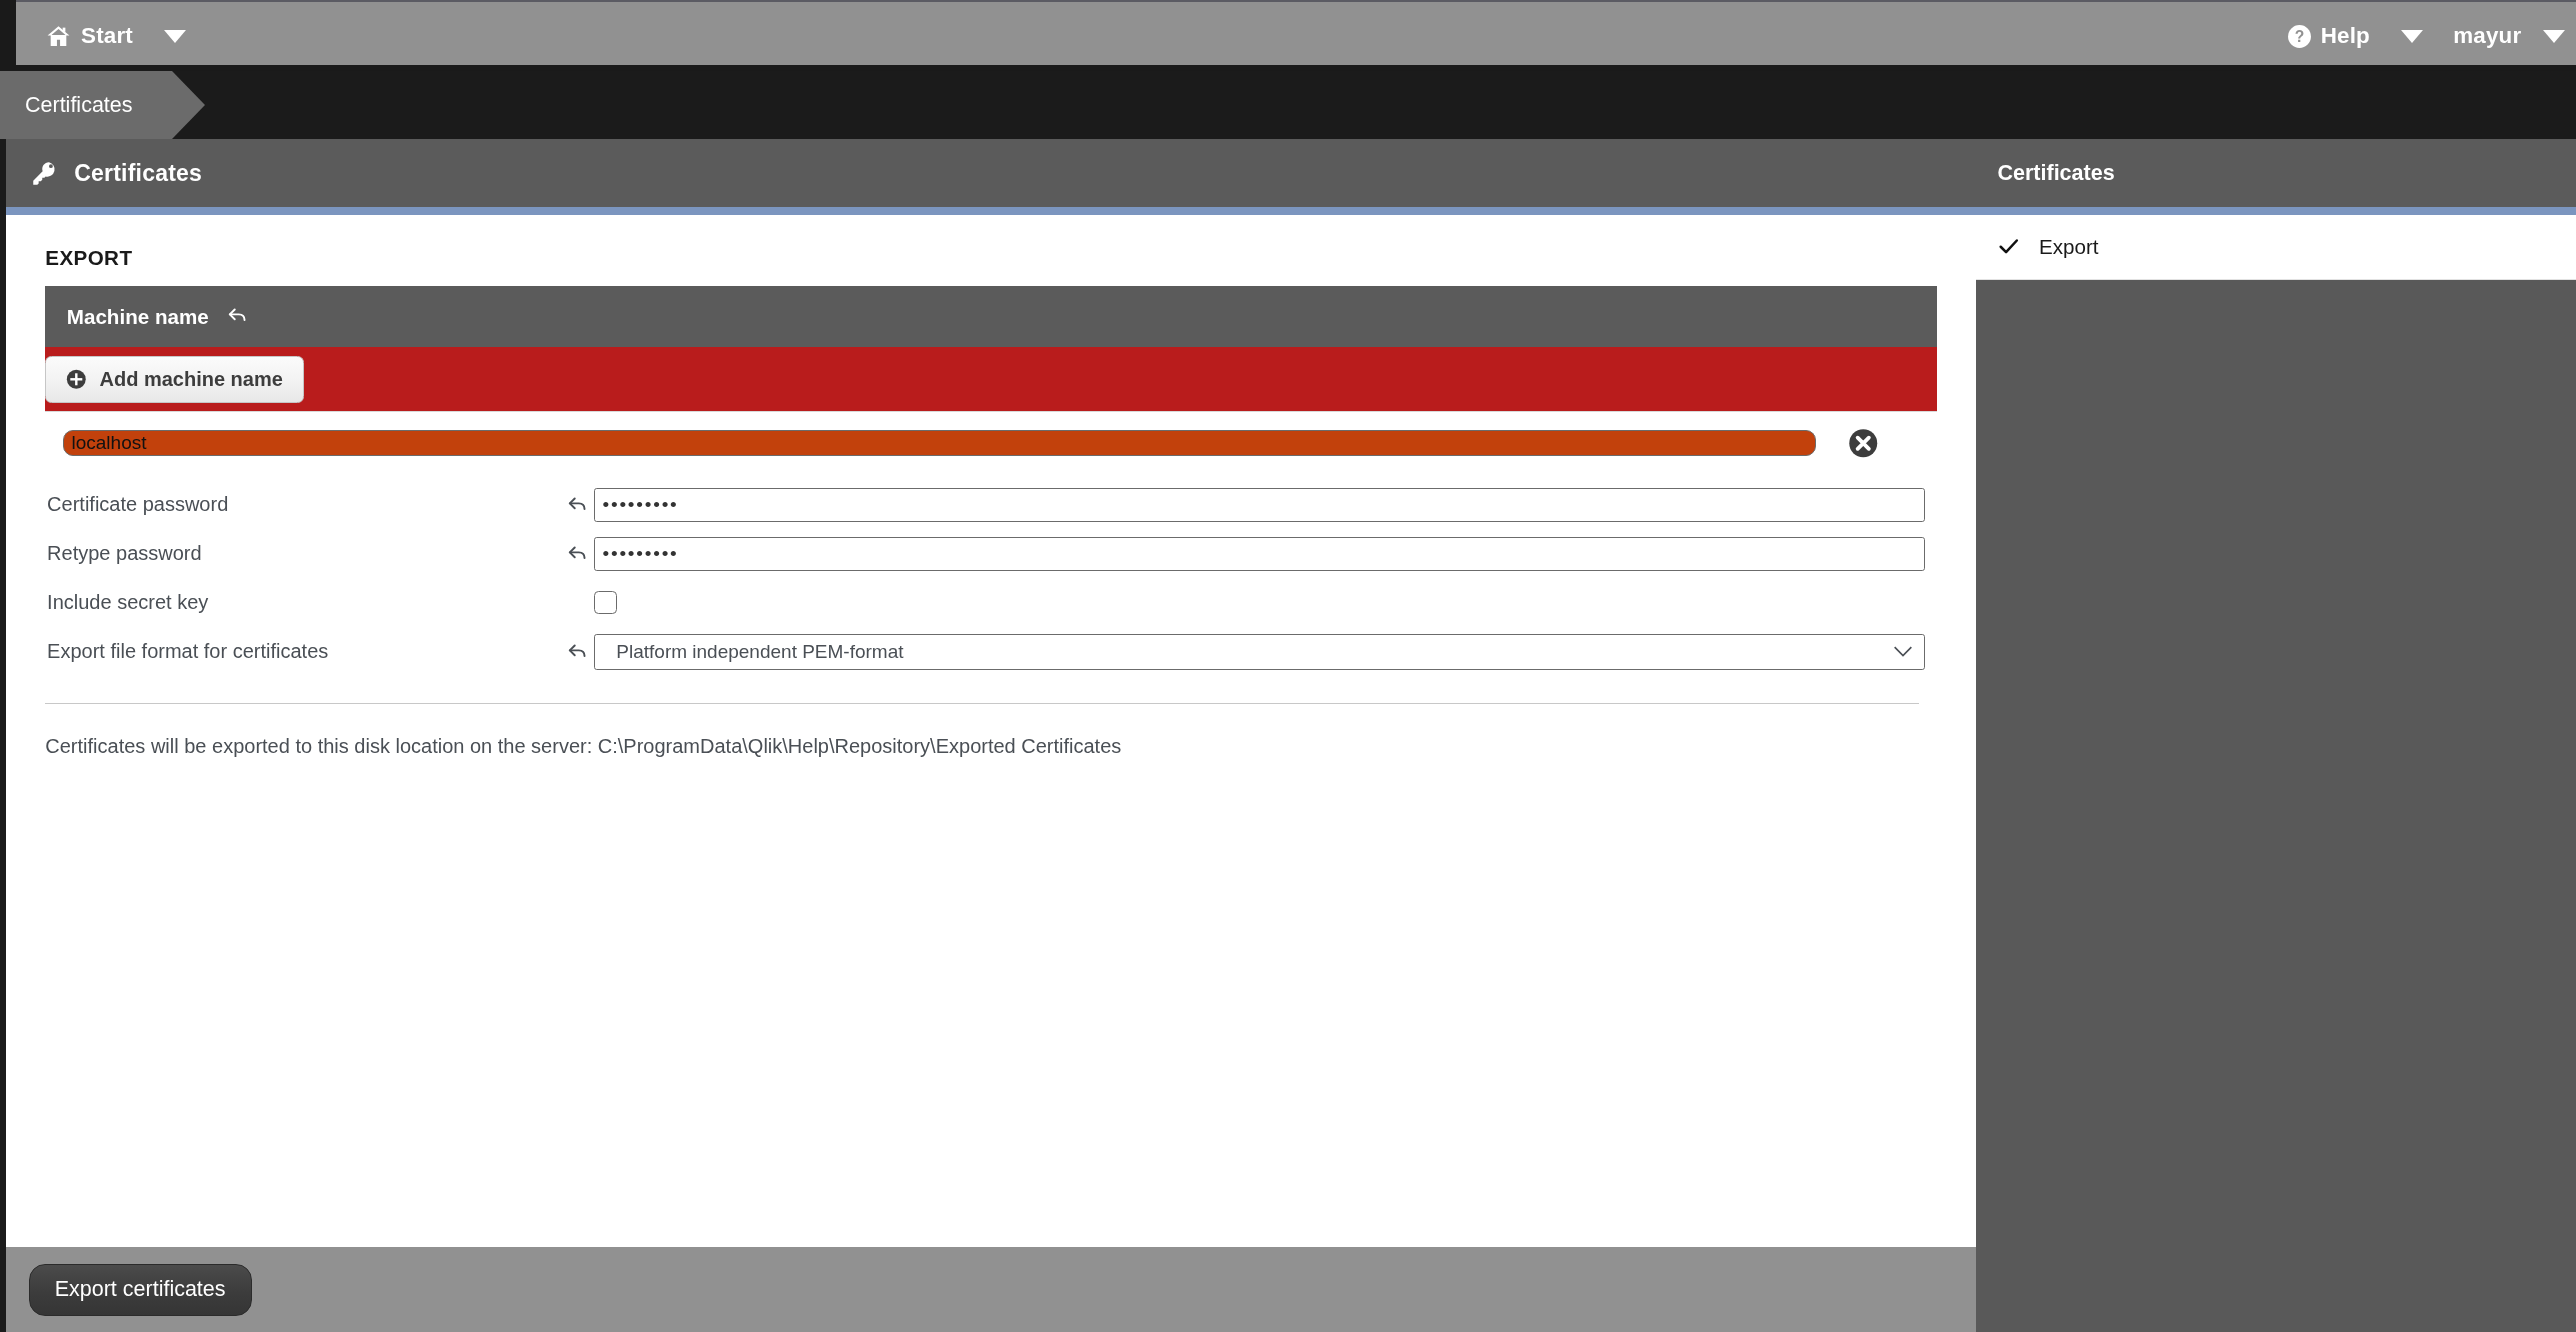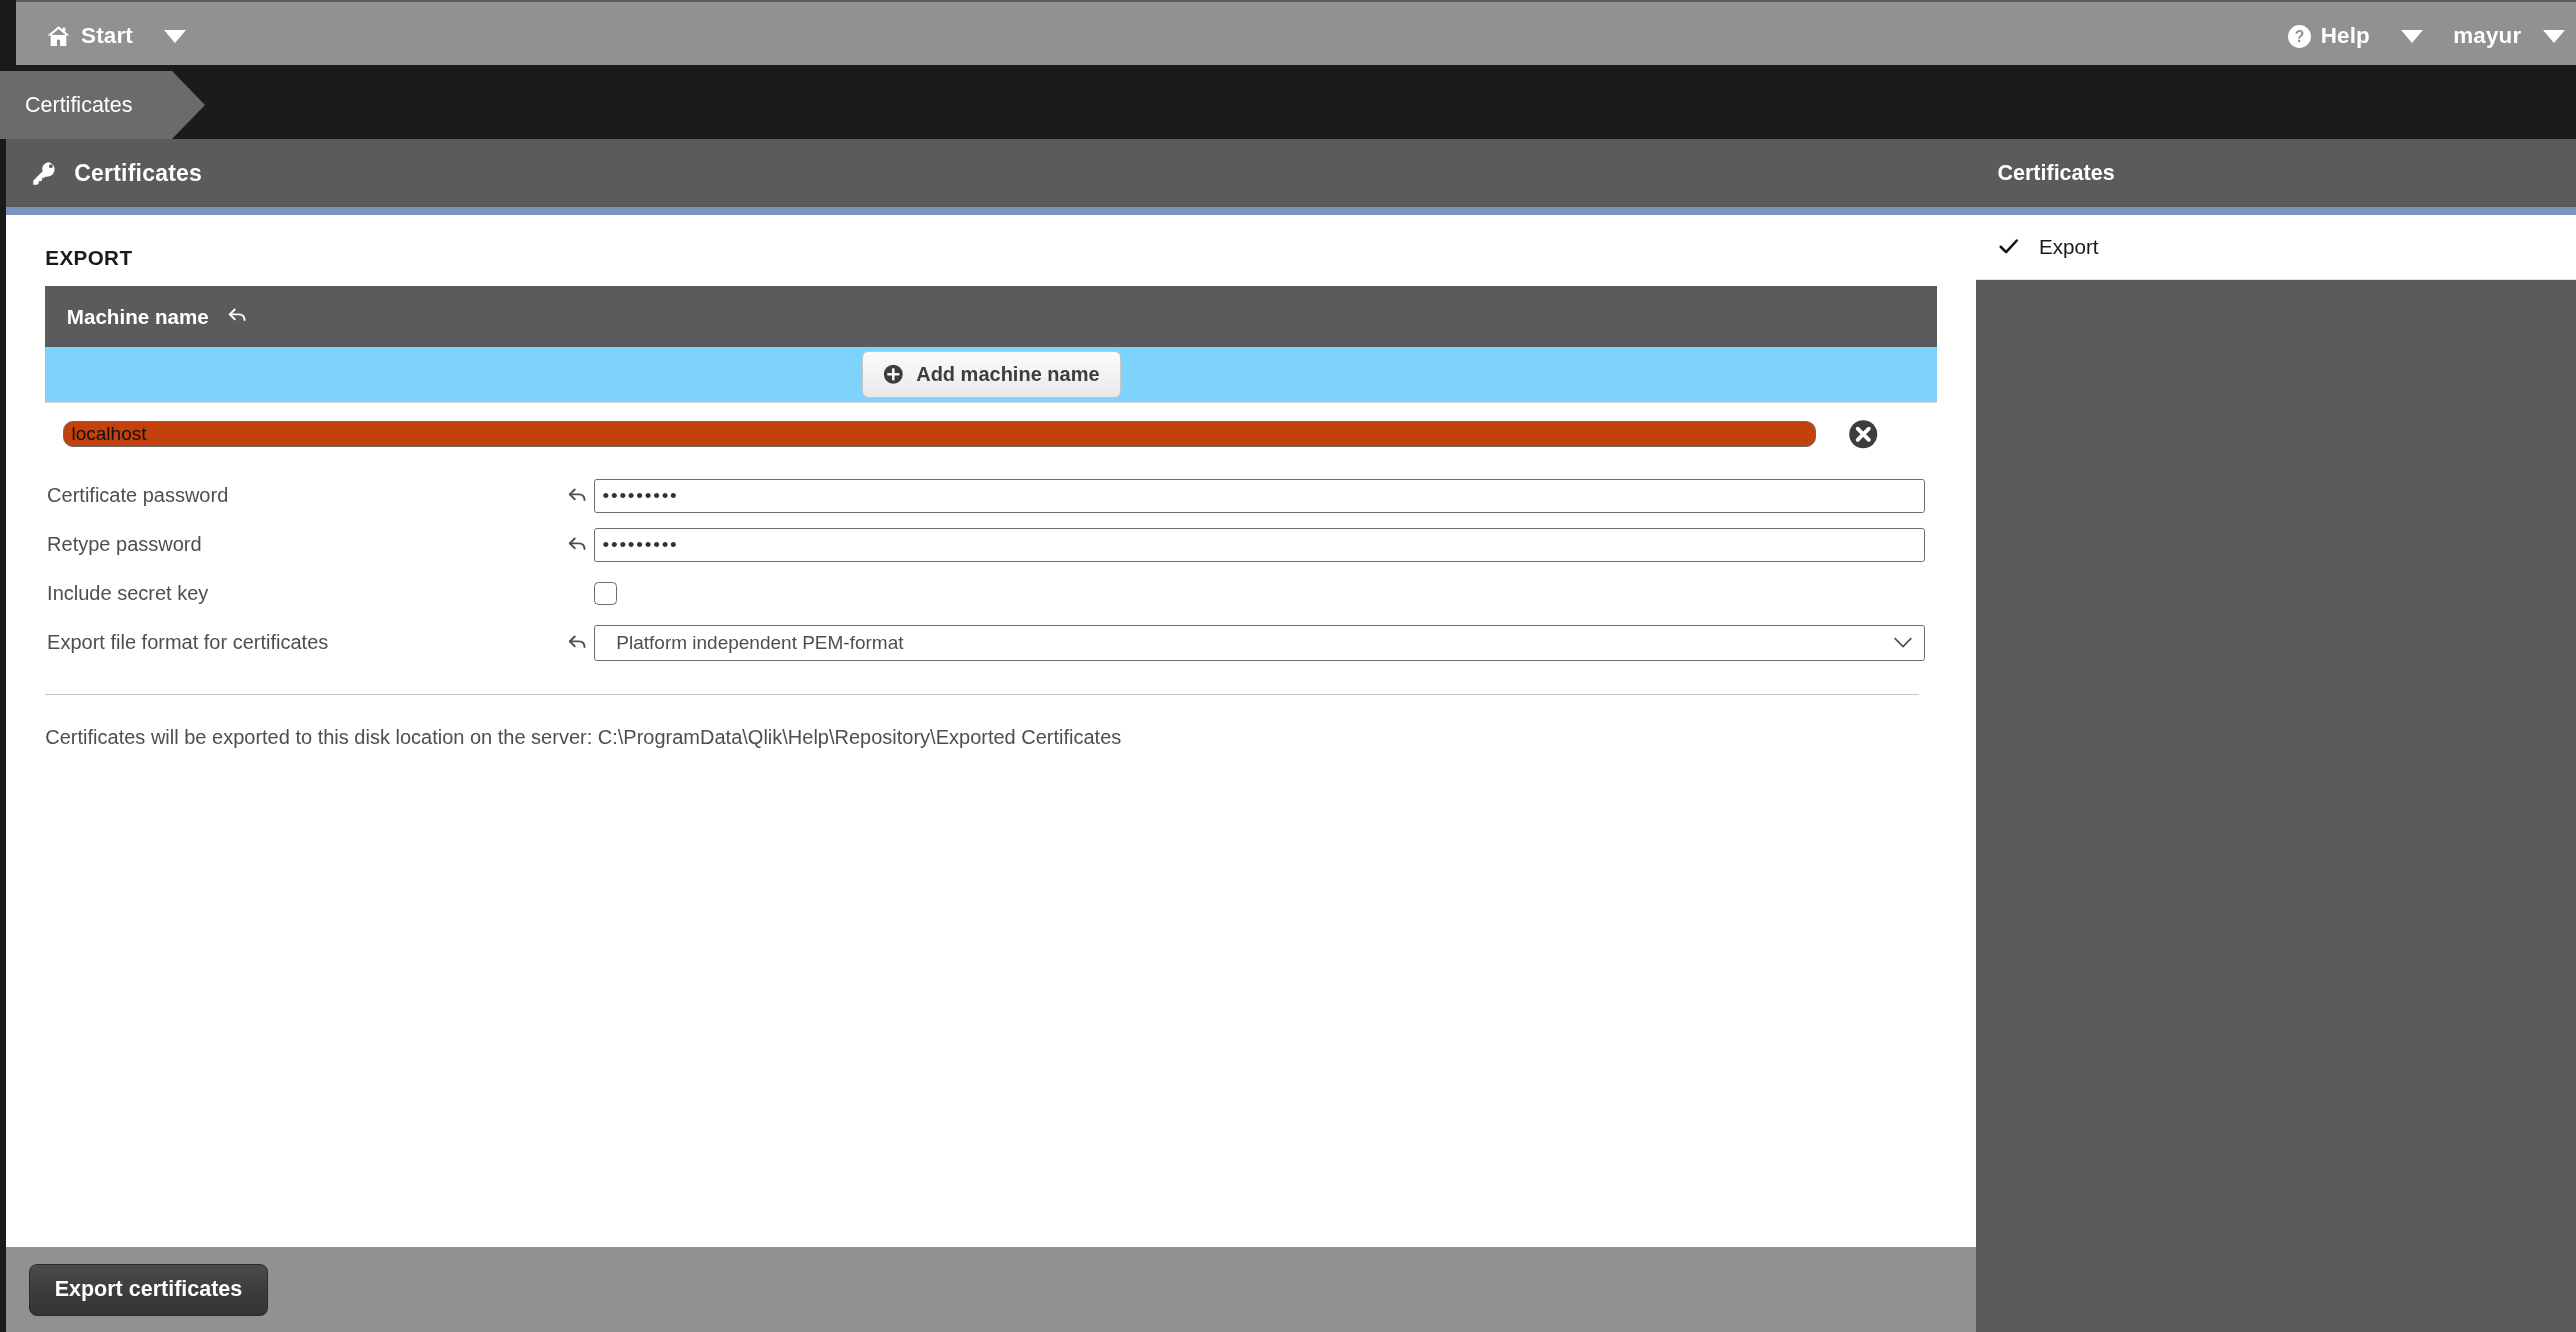--- a/index.html
+++ b/index.html
@@ -103,24 +103,24 @@
     display: flex; align-items: center;
     padding-left: 21.5px;
     gap: 8px;
   }
   .table-head-text {
     color: #ffffff; font-size: 20.6px; font-weight: bold;
   }
   .undo-arrow { width: 20px; height: 18px; display:inline-block; margin-left: 11.7px; vertical-align: -2.7px; }
 
   .table-addrow {
-    background: #7dd3fc;
+    background: #b91c1c;
     border-bottom: 1.8px solid #d9d9d9;
-    height: 56px;
-    display: flex; align-items: center; justify-content: center;
+    height: 65px;
+    display: flex; align-items: center; justify-content: flex-start;
   }
   .btn-add {
     display: inline-flex; align-items: center;
     background: linear-gradient(to bottom, #fbfbfb 0%, #f3f3f3 50%, #e8e8e8 100%);
     border: 0.9px solid #c6c6c6;
     border-radius: 6.3px;
     height: 47px;
     padding: 0 20px;
     font-size: 20px; font-weight: bold; color: #3d3d3d;
     cursor: pointer;
@@ -214,23 +214,23 @@
   .footer {
     position: absolute; left: 6.3px; top: 1247px;
     width: 1970px; height: 85px;
     background: #919191;
     display: flex; align-items: center;
     padding-left: 22.4px;
   }
   .btn-primary {
     background: linear-gradient(to bottom, #4b4b4b 0%, #3c3c3c 55%, #353535 100%);
     color: #ffffff;
-    font-size: 21.5px; font-weight: bold;
+    font-size: 21.5px; font-weight: normal;
     border: 0.9px solid #2b2b2b;
-    border-radius: 8px;
+    border-radius: 16px;
     height: 52px;
     padding: 0 25px;
     cursor: pointer;
     font-family: "Liberation Sans", sans-serif;
     text-align: center;
   }
 
   
   .right-panel {
     position: absolute; top: 139px; left: 1976px;

